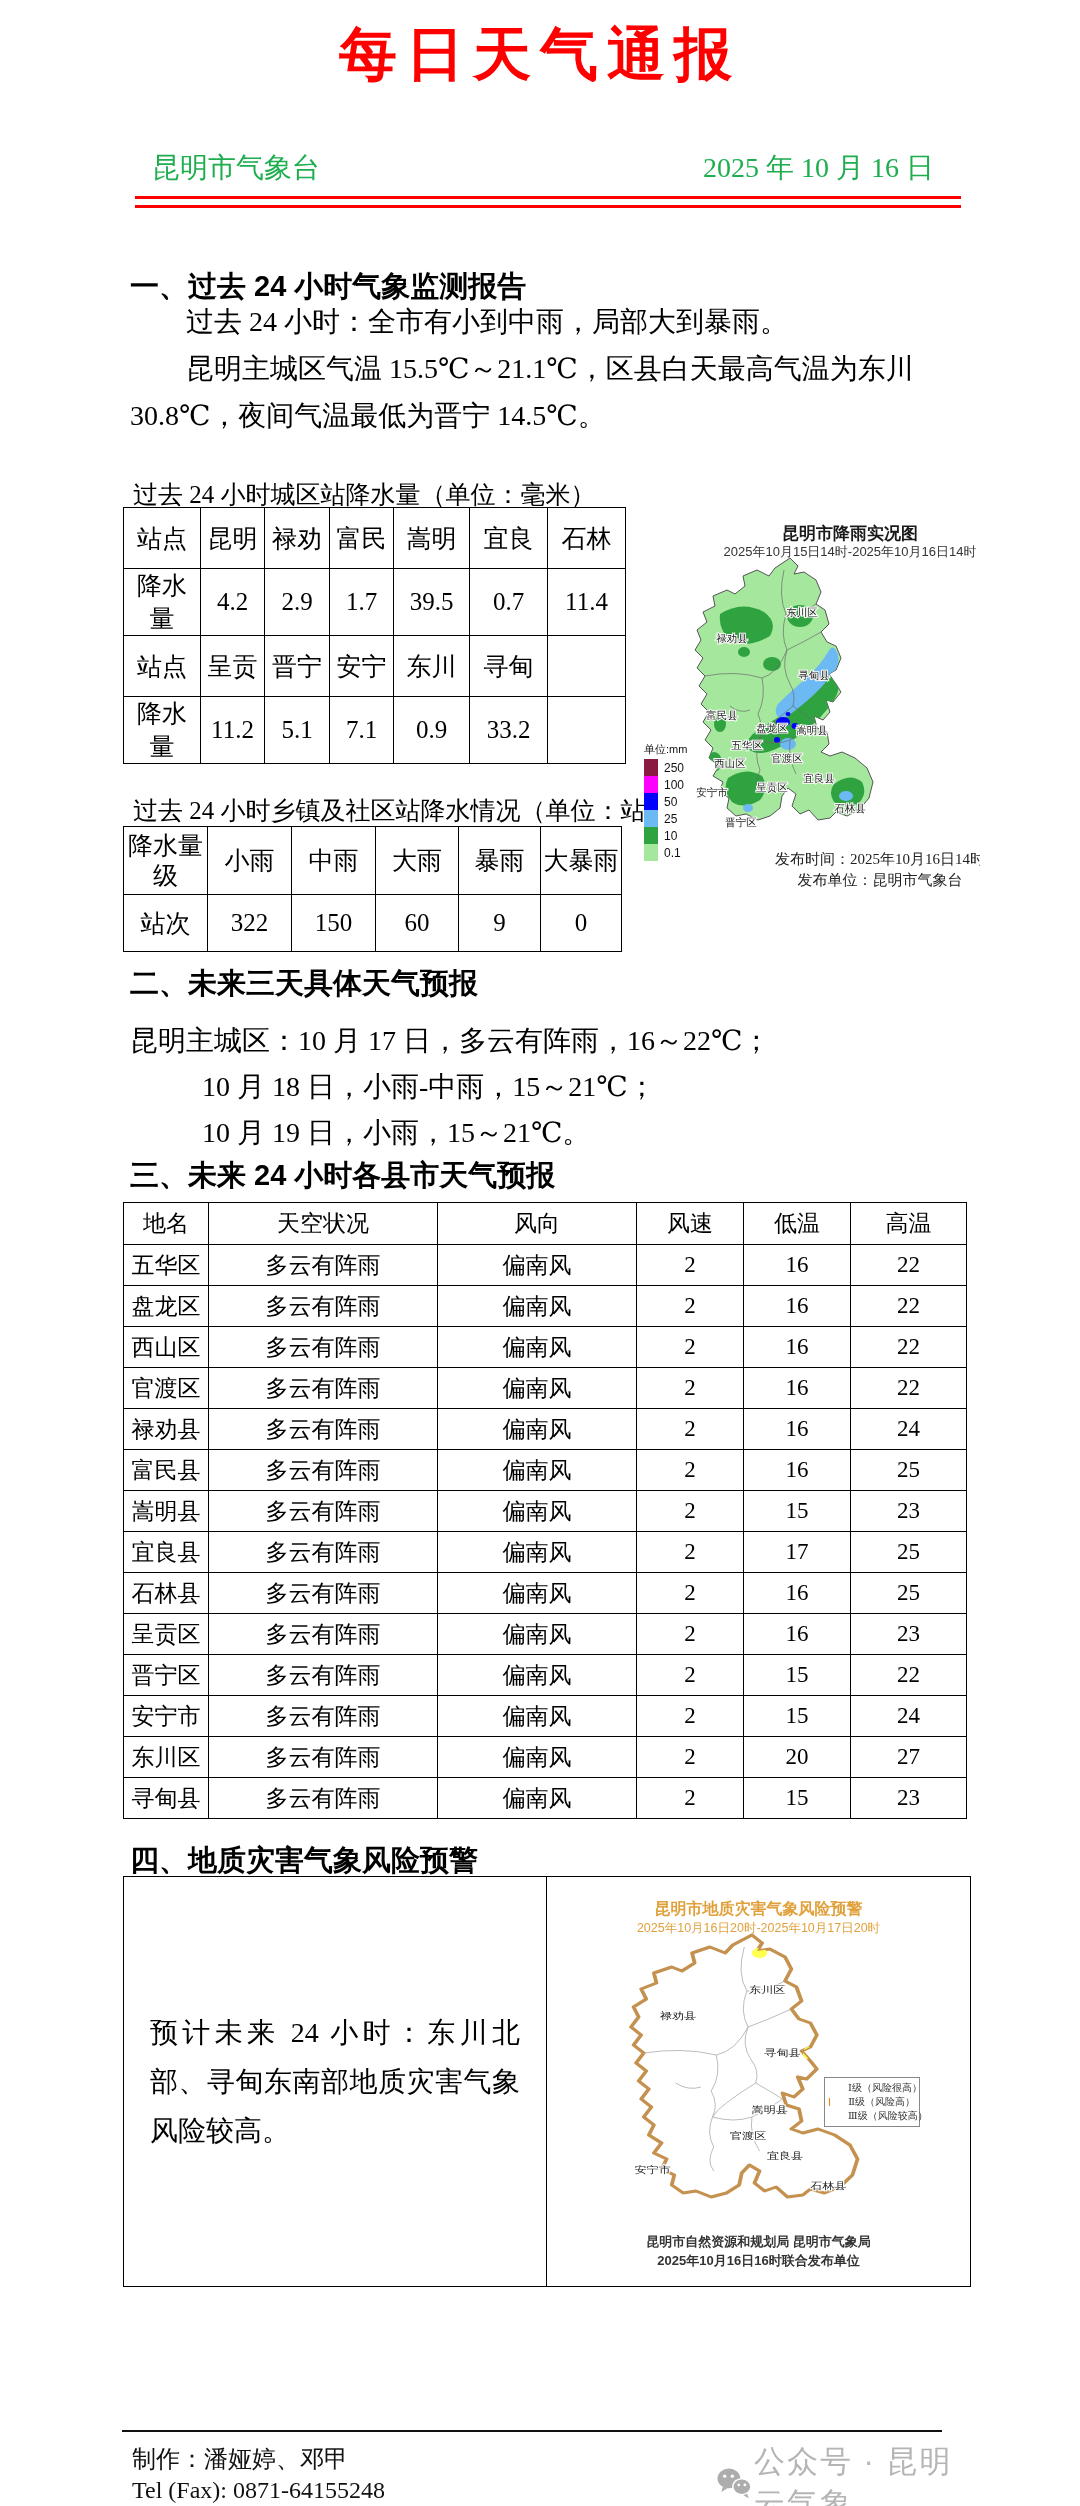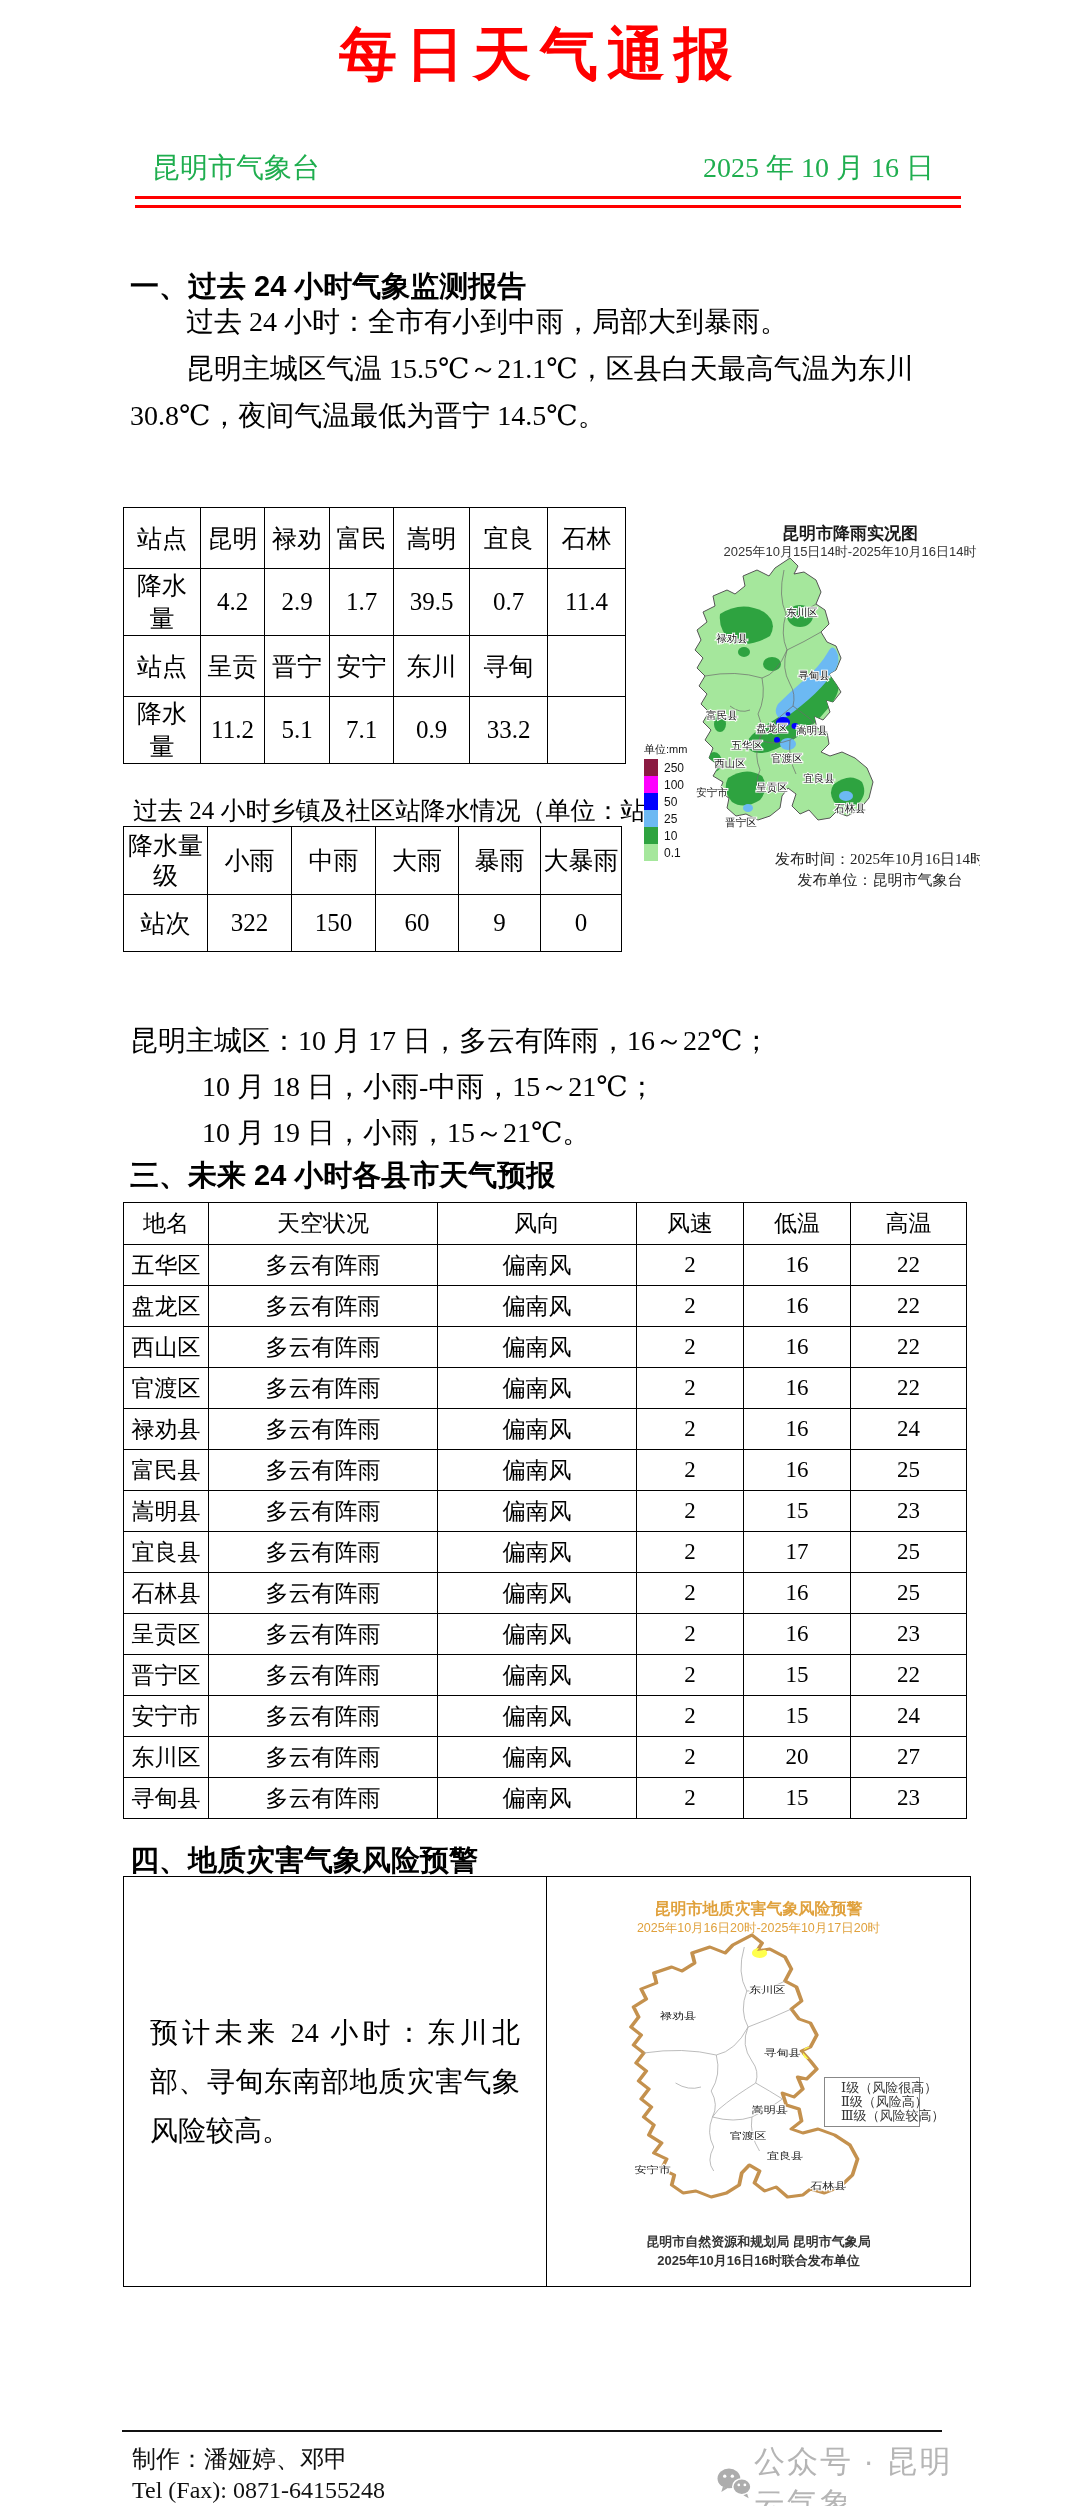--- a/index.html
+++ b/index.html
@@ -62,21 +62,21 @@
   
   .risk-title{position:absolute;top:22px;left:0;width:423px;text-align:center;font-size:16px;font-weight:bold;
               color:#E0A13C;font-family:"Liberation Sans","DejaVu Sans",sans-serif;}
   .risk-subtitle{position:absolute;top:43px;left:0;width:423px;text-align:center;font-size:12.5px;
               color:#E0A13C;font-family:"Liberation Sans","DejaVu Sans",sans-serif;}
   .risk-svg{position:absolute;left:70px;top:56px;}
   .risk-legend{position:absolute;left:277px;top:200px;width:96px;background:#fff;
                border:1px solid #888;padding:3px 4px;box-sizing:border-box;}
   .risk-legend .lg-row{height:14px;}
   .risk-legend .sw{width:24px;height:8px;}
-  .risk-legend .lab{font-size:13px;margin-left:12px;white-space:nowrap;color:#333;}
+  .risk-legend .lab{font-size:10px;margin-left:19px;white-space:nowrap;color:#333;}
   .risk-foot{position:absolute;left:0;width:423px;text-align:center;font-size:13px;font-weight:bold;color:#333;
              font-family:"Liberation Sans","DejaVu Sans",sans-serif;}
   .rf1{top:356px;} .rf2{top:375px;}
 
   
   .base-shape{fill:#A5E79C;stroke:#555;stroke-width:1;}
   .borders{fill:none;stroke:#6b6b6b;stroke-width:0.7;}
   .map-label{font-size:10.5px;fill:#222;text-anchor:middle;
              font-family:"Liberation Sans","DejaVu Sans",sans-serif;
              paint-order:stroke;stroke:#ffffff;stroke-width:2px;}
@@ -100,20 +100,21 @@
   <div class="abs agency">昆明市气象台</div>
   <div class="abs issue-date">2025 年 10 月 16 日</div>
   <div class="abs red-divider"></div>
 
   <div class="abs sec-heading h1">一、过去 24 小时气象监测报告</div>
   <div class="abs s1-paras">
     <p>过去 24 小时：全市有小到中雨，局部大到暴雨。</p>
     <p>昆明主城区气温 15.5℃～21.1℃，区县白天最高气温为东川 30.8℃，夜间气温最低为晋宁 14.5℃。</p>
   </div>
 
+  <div class="abs tbl-caption cap1">过去 24 小时城区站降水量（单位：毫米）</div>
   <table class="abs t1">
     <colgroup>
         <col style="width:77px">
         <col style="width:64px">
         <col style="width:65px">
         <col style="width:64px">
         <col style="width:76px">
         <col style="width:78px">
         <col style="width:78px">
       </colgroup>
@@ -275,20 +276,21 @@
           <div class="lg-row">
             <span class="sw" style="background: rgb(165, 231, 156);"></span>
             <span class="lab">0.1</span>
           </div>
         </div>
     </div>
     <div class="issue-line il1">发布时间：2025年10月16日14时</div>
     <div class="issue-line il2">发布单位：昆明市气象台</div>
   </div>
 
+  <div class="abs sec-heading h2">二、未来三天具体天气预报</div>
   <div class="abs s2-lines">
     <div>昆明主城区：10 月 17 日，多云有阵雨，16～22℃；</div>
     <div class="cont">10 月 18 日，小雨-中雨，15～21℃；</div>
     <div class="cont">10 月 19 日，小雨，15～21℃。</div>
   </div>
 
   <div class="abs sec-heading h3">三、未来 24 小时各县市天气预报</div>
   <table class="abs t3">
     <colgroup>
         <col style="width:85px">

